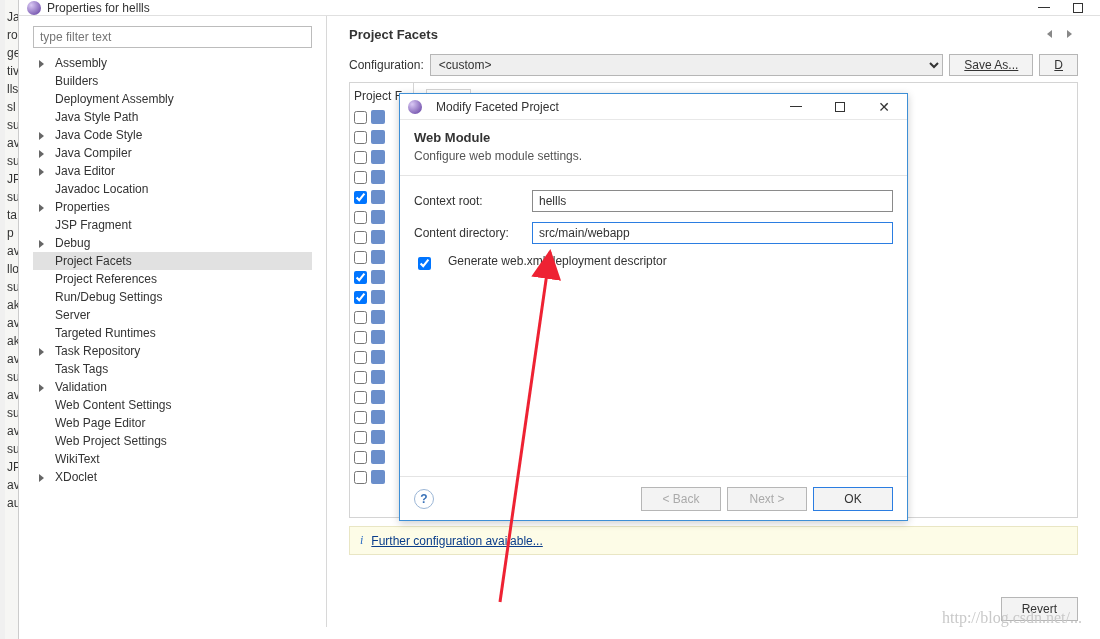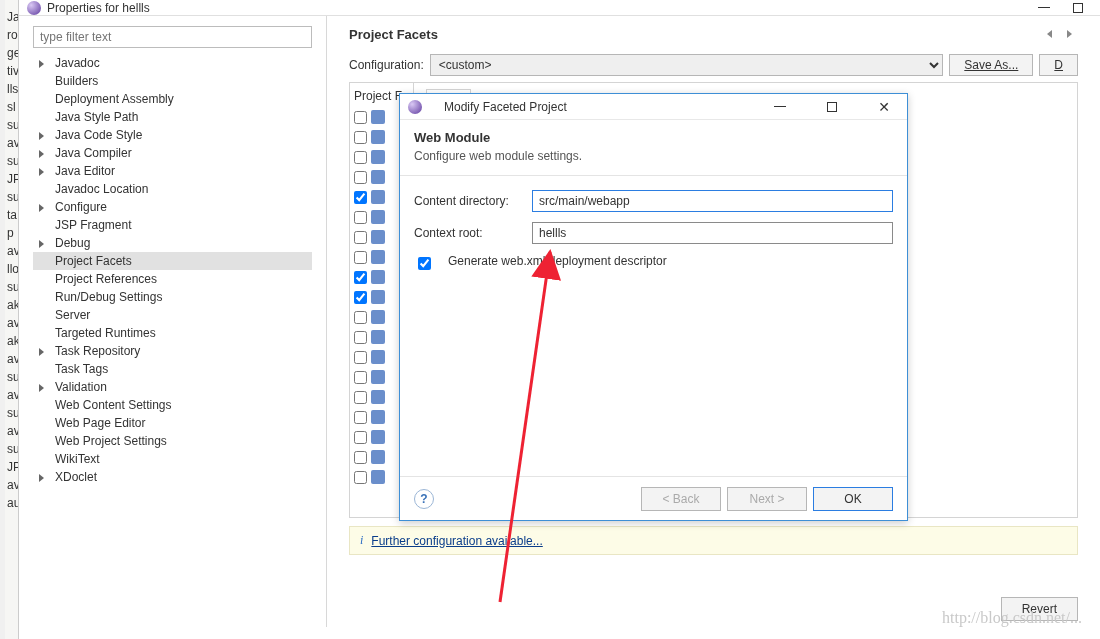--- a/index.html
+++ b/index.html
@@ -41,21 +41,21 @@
   .facet-right{flex:1;padding:6px 12px;font-size:12px;}
   .further{margin:8px 22px 0 22px;border:1px solid #e9e6c4;background:#fdfce7;padding:6px 10px;display:flex;align-items:center;gap:8px;}
   .further a{color:#0a3d8a;text-decoration:underline;}
   .info-i{color:#2a6cc4;font-style:italic;font-family:Georgia,serif;}
   .dlg-buttons{position:absolute;right:22px;bottom:6px;display:flex;gap:6px;}
   .dlg-buttons .btn{height:24px;padding:0 20px;border:1px solid #b6b6b6;background:#f3f3f3;}
   
   .wm{position:absolute;right:18px;bottom:12px;color:#c9c9c9;font-family:Georgia,serif;font-size:16px;pointer-events:none;}
   
   .modal{position:absolute;left:399px;top:93px;width:509px;height:428px;background:#fff;border:1px solid #3e8fd6;box-shadow:0 2px 8px rgba(0,0,0,.2);z-index:5;}
-  .modal .mtitle{height:26px;display:flex;align-items:center;padding:0 8px;gap:22px;background:#fff;border-bottom:1px solid #e8e8e8;}
+  .modal .mtitle{height:26px;display:flex;align-items:center;padding:0 8px;gap:14px;background:#fff;border-bottom:1px solid #e8e8e8;}
   .modal .mtitle .spacer{flex:1;}
   .modal .winbtn{width:30px;height:22px;}
   .banner{background:#fff;padding:10px 14px 12px 14px;border-bottom:1px solid #e4e4e4;}
   .banner h2{margin:0 0 4px 0;font-weight:700;font-size:13px;}
   .banner p{margin:0;color:#555;}
   .form{padding:14px 14px 0 14px;}
   .form-row{display:flex;align-items:center;gap:10px;margin-bottom:10px;}
   .form-row label{width:108px;}
   .form-row input[type=text]{flex:1;height:22px;border:1px solid #8a8a8a;padding:0 6px;}
   .form-row input.highlight{border:1px solid #2b7de1;}
@@ -120,29 +120,29 @@
       </span>
     <span class="winbtn">
         <span class="sq"></span>
       </span>
   </div>
   <div class="dlg-body">
 
     <div class="tree">
       <input class="filter" placeholder="type filter text" style="">
       <ul id="tree">
-          <li class="exp">Javadoc</li>
+          <li class="exp">Assembly</li>
           <li>Builders</li>
           <li>Deployment Assembly</li>
           <li>Java Style Path</li>
           <li class="exp">Java Code Style</li>
           <li class="exp">Java Compiler</li>
           <li class="exp">Java Editor</li>
           <li>Javadoc Location</li>
-          <li class="exp">Configure</li>
+          <li class="exp">Properties</li>
           <li>JSP Fragment</li>
           <li class="exp">Debug</li>
           <li class="sel">Project Facets</li>
           <li>Project References</li>
           <li>Run/Debug Settings</li>
           <li>Server</li>
           <li>Targeted Runtimes</li>
           <li class="exp">Task Repository</li>
           <li>Task Tags</li>
           <li class="exp">Validation</li>
@@ -295,26 +295,26 @@
     <span class="winbtn">
         <span class="xmark">✕</span>
       </span>
   </div>
   <div class="banner">
     <h2>Web Module</h2>
     <p>Configure web module settings.</p>
   </div>
   <div class="form">
     <div class="form-row">
+      <label>Context root:</label>
+      <input type="text" value="hellls" style="">
+    </div>
+    <div class="form-row">
       <label>Content directory:</label>
       <input type="text" class="highlight" value="src/main/webapp" style="">
-    </div>
-    <div class="form-row">
-      <label>Context root:</label>
-      <input type="text" value="hellls" style="">
     </div>
     <div class="chk">
       <input type="checkbox" checked="" style="">
       <span>Generate web.xml deployment descriptor</span>
     </div>
   </div>
   <div class="modal-buttons">
     <span class="help">?</span>
     <span class="spacer"></span>
     <button class="btn" disabled="">&lt; Back</button>

